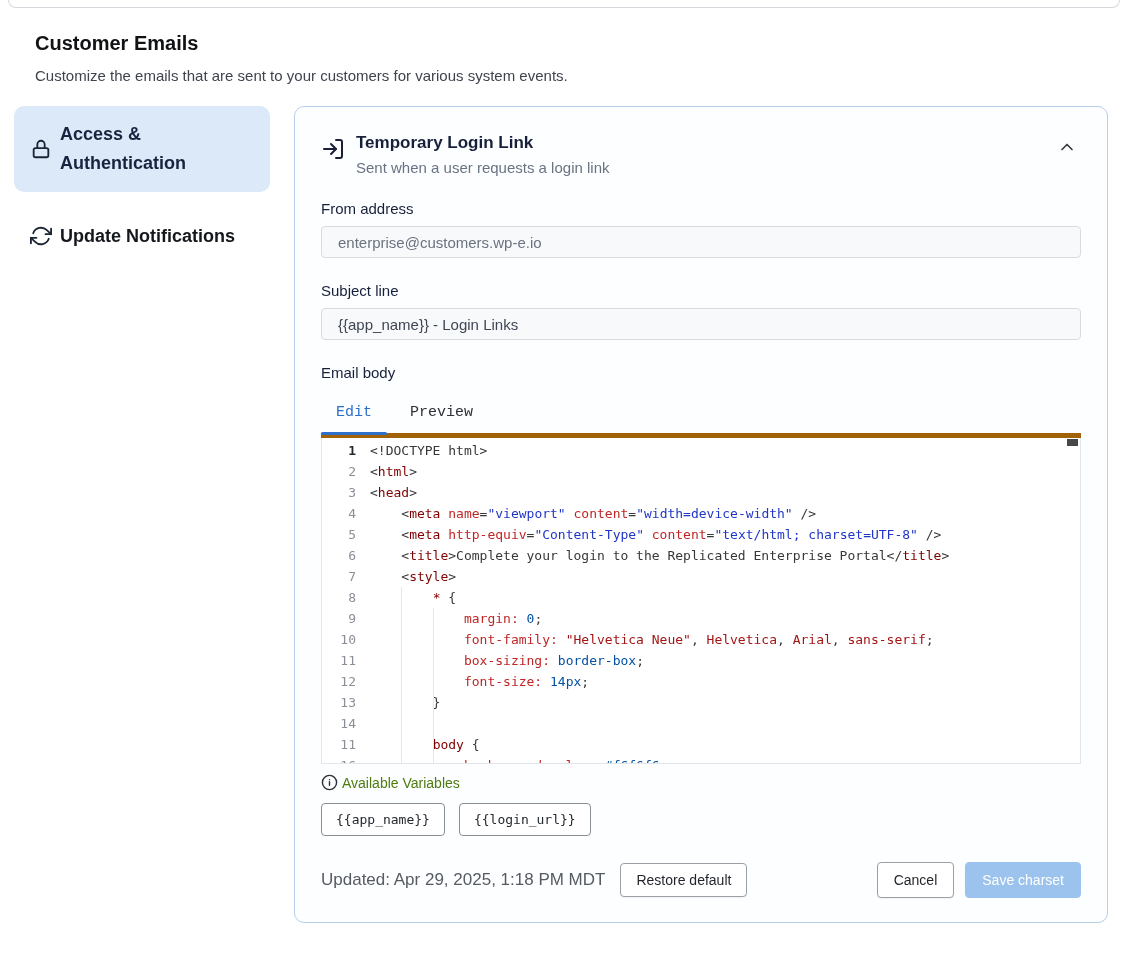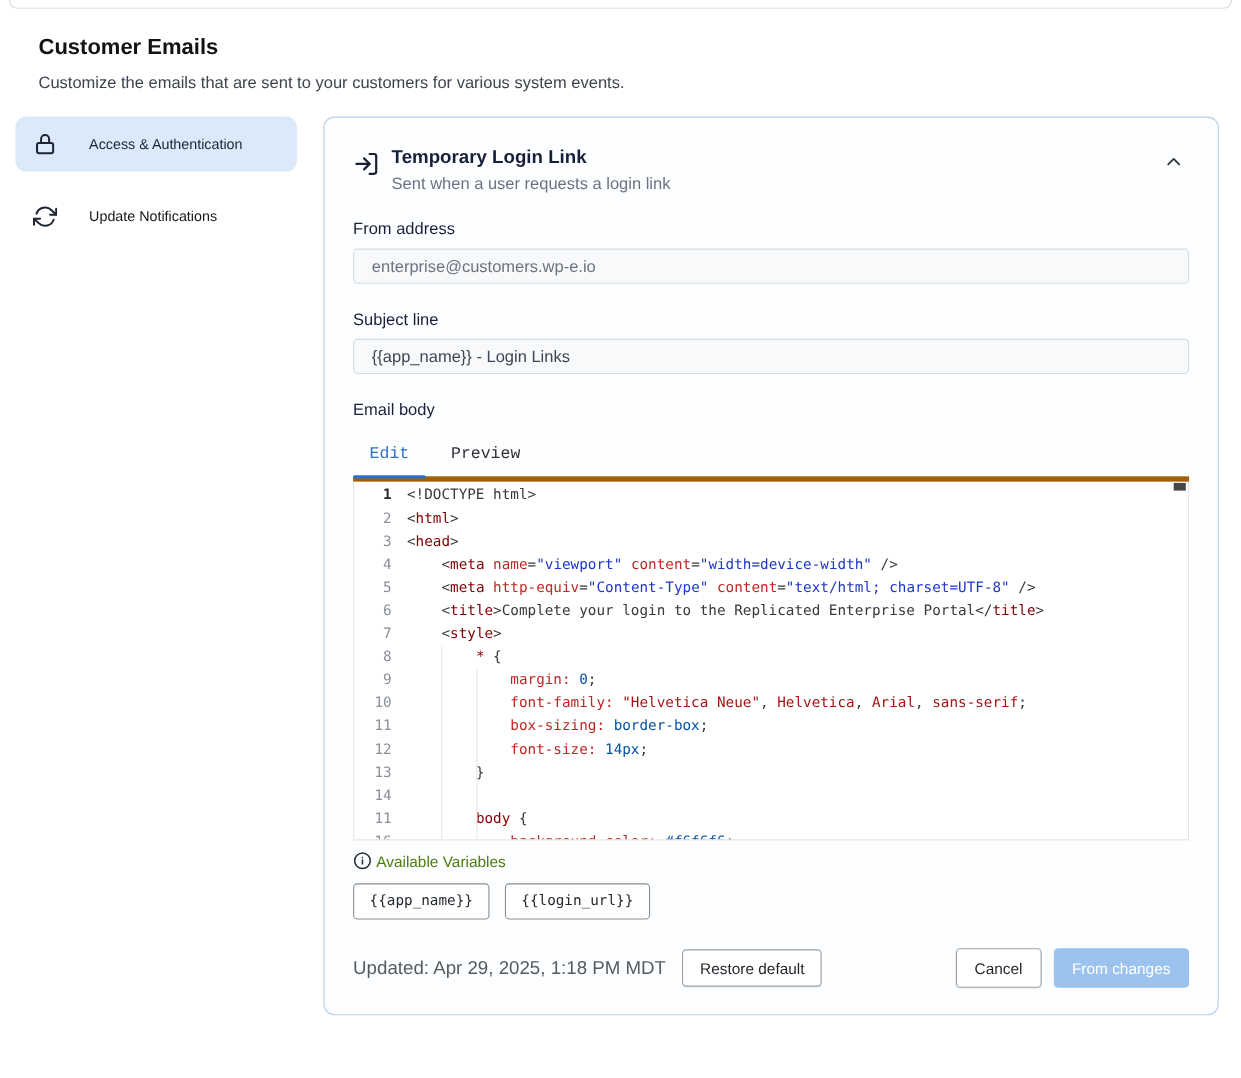--- a/index.html
+++ b/index.html
@@ -21,23 +21,23 @@
 
   .page-head { padding: 24px 35px 0 35px; }
   .page-title { font-size: 20px; font-weight: 700; color: #101214; }
   .page-sub { margin-top: 12px; font-size: 15px; color: #3e434e; }
 
   .layout { display: flex; align-items: flex-start; gap: 24px; margin-top: 22px; padding: 0 20px 0 14px; }
 
   
   .sidebar { width: 256px; flex-shrink: 0; }
   .side-item {
-    display: flex; align-items: center; gap: 29px;
+    display: flex; align-items: center; gap: 8px;
     padding: 14px 16px; border-radius: 10px;
-    font-size: 13px; font-weight: 400; color: #14171c;
+    font-size: 18px; font-weight: 700; color: #14171c;
     line-height: 1.6; cursor: pointer;
   }
   .side-item.active { background: #dbe9f8; color: #18243f; }
   .side-item + .side-item { margin-top: 16px; }
   .side-icon { display: flex; flex-shrink: 0; color: #1c2533; }
 
   
   .panel {
     flex: 1; background: #fdfeff;
     border: 1px solid #b6cfea; border-radius: 10px;
@@ -274,17 +274,17 @@
     <div class="chips">
         <button class="chip">{{app_name}}</button>
         <button class="chip">{{login_url}}</button>
       </div>
 
     <div class="footer">
       <span class="updated">Updated: Apr 29, 2025, 1:18 PM MDT</span>
       <button class="btn btn-restore">Restore default</button>
       <span class="footer-spacer"></span>
       <button class="btn btn-cancel">Cancel</button>
-      <button class="btn btn-save">From changes</button>
+      <button class="btn btn-save">Save charset</button>
     </div>
 
   </div>
 </div>
 
 </body></html>

